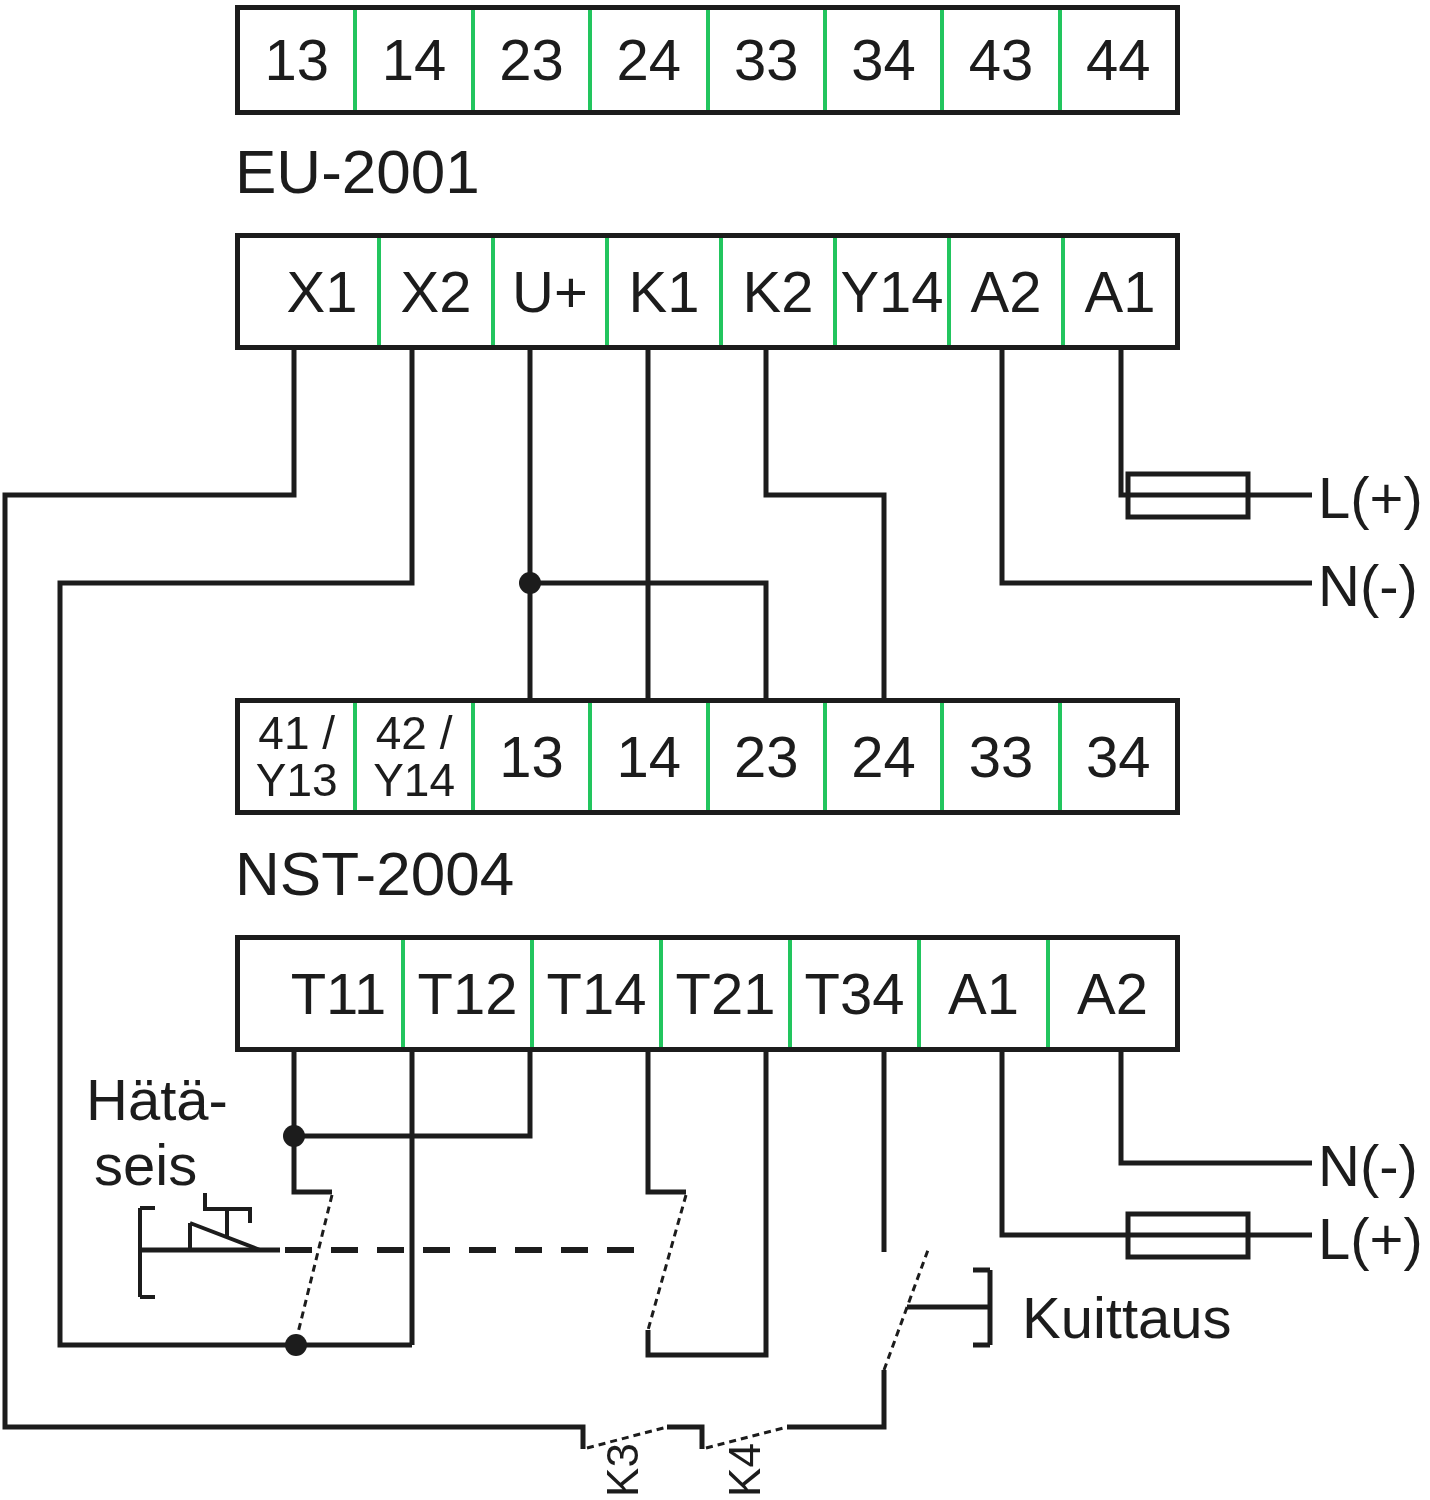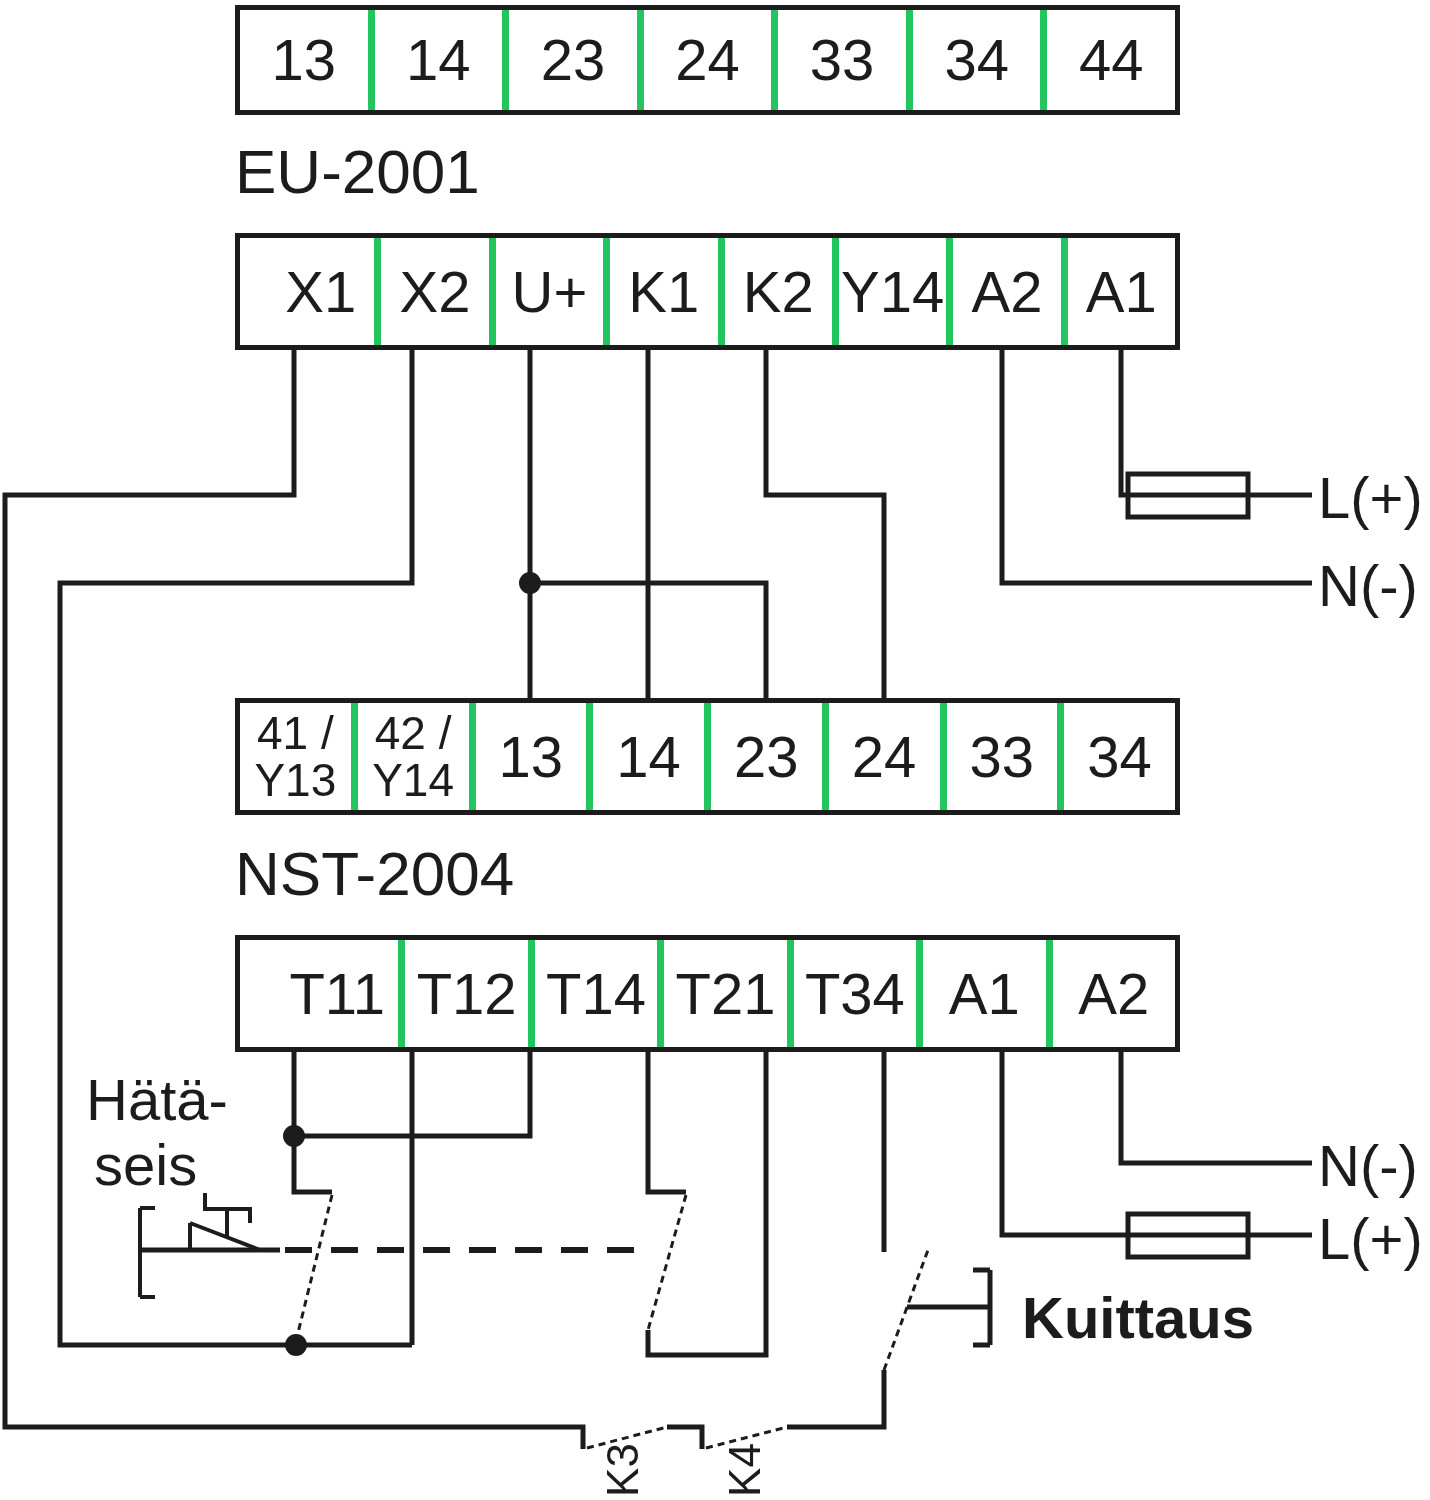--- a/index.html
+++ b/index.html
@@ -13,21 +13,21 @@
   .dot{fill:#1c1c1c;stroke:none;}
   .fuse{stroke:#1c1c1c;stroke-width:5;fill:none;}
 
   .term-row{position:absolute;left:235px;width:945px;box-sizing:border-box;
             border:5px solid #1c1c1c;background:#ffffff;display:flex;z-index:1;}
   .row-contacts{top:5px;height:110px;}
   .row-io{top:233px;height:117px;padding-left:27px;}
   .row-upper{top:698px;height:117px;justify-content:center;}
   .row-t{top:935px;height:117px;padding-left:36px;}
   .cell{flex:1;display:flex;align-items:center;justify-content:center;
-        border-left:7px solid #22c55e;flex-direction:column;line-height:1.02;}
+        border-left:4px solid #22c55e;flex-direction:column;line-height:1.02;}
   .cell:first-child{border-left:none;}
   .cell span{font-size:58px;}
   .row-upper .cell.stack span{font-size:46px;}
 
   .title{position:absolute;left:235px;width:945px;text-align:left;
          font-size:62px;z-index:1;white-space:nowrap;}
   .t-eu{top:136px;}
   .t-nst{top:838px;}
 
   .lbl{position:absolute;font-size:58px;white-space:nowrap;z-index:1;}
@@ -96,20 +96,23 @@
     <div class="cell">
         <span>24</span>
       </div>
     <div class="cell">
         <span>33</span>
       </div>
     <div class="cell">
         <span>34</span>
       </div>
     <div class="cell">
+        <span>43</span>
+      </div>
+    <div class="cell">
         <span>44</span>
       </div>
   </div>
 
   <div class="title t-eu">EU-2001</div>
 
   <div class="term-row row-io">
     <div class="cell">
         <span>X1</span>
       </div>
@@ -192,18 +195,18 @@
   </div>
 
   <div class="lbl" style="left:1318px;top:464px;">L(+)</div>
   <div class="lbl" style="left:1318px;top:552px;">N(-)</div>
   <div class="lbl" style="left:1318px;top:1132px;">N(-)</div>
   <div class="lbl" style="left:1318px;top:1205px;">L(+)</div>
 
   <div class="lbl" style="left:86px;top:1066px;">Hätä-</div>
   <div class="lbl" style="left:94px;top:1131px;">seis</div>
 
-  <div class="lbl" style="left:1022px;top:1284px;font-weight:bold;">Kuittaus</div>
+  <div class="lbl" style="left:1022px;top:1284px;">Kuittaus</div>
 
   <div class="k-rot" style="left:573px;top:1448px;">K3</div>
   <div class="k-rot" style="left:695px;top:1448px;">K4</div>
 
 </div>
 
 </body></html>

